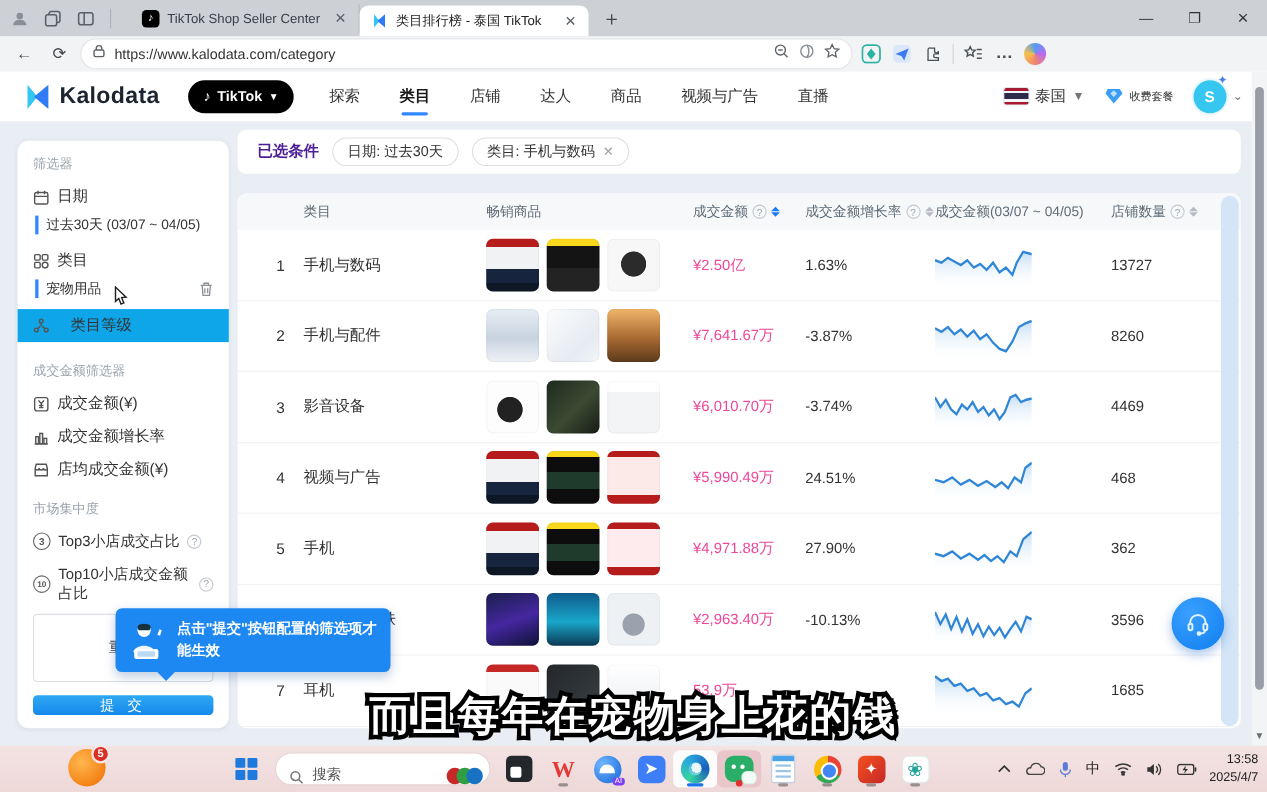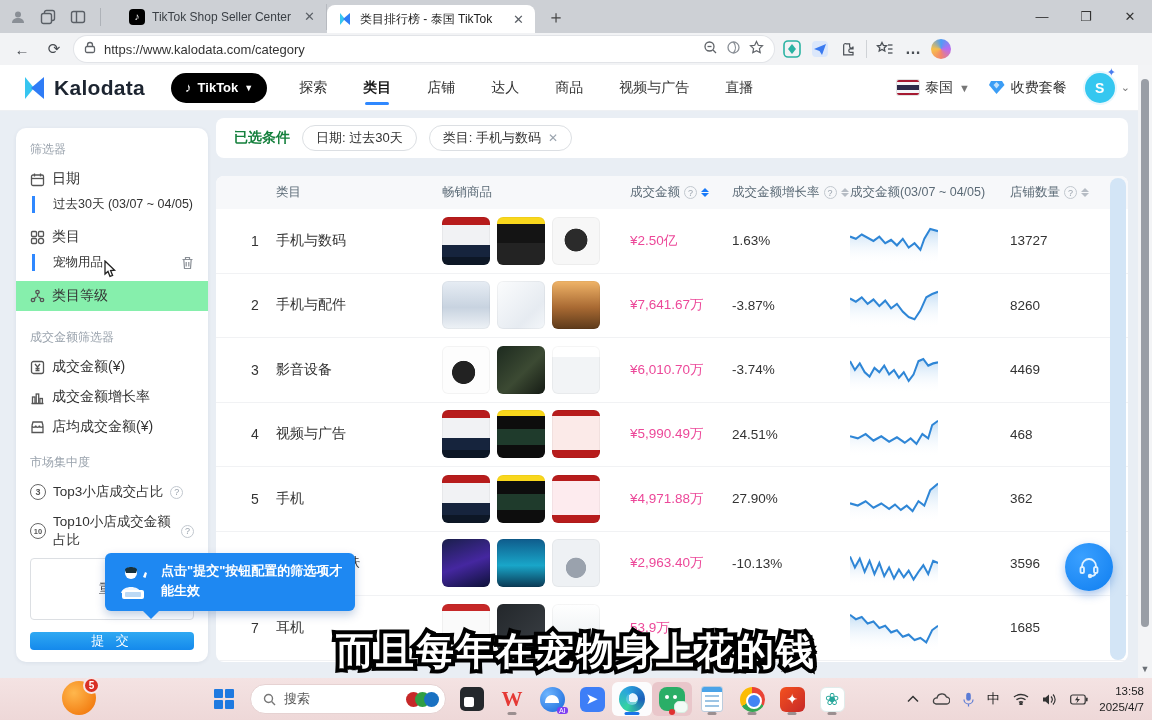--- a/index.html
+++ b/index.html
@@ -36,48 +36,48 @@
   .brand { display:flex; align-items:center; gap:6px; }
   .brand-name { font-size:21px; font-weight:bold; color:#1c2430; letter-spacing:.3px; }
   .tiktok-pill { margin-left:26px; background:#000; color:#fff; border-radius:17px; height:30px; display:flex; align-items:center; gap:6px; padding:0 14px; font-size:13px; font-weight:bold; }
   .mainnav { display:flex; gap:36px; margin-left:32px; font-size:14px; color:#333; }
   .mainnav .nav-item { position:relative; padding:14px 0; }
   .mainnav .nav-item.active { color:#1a1a1a; font-weight:bold; }
   .mainnav .nav-item.active::after { content:""; position:absolute; left:2px; right:2px; bottom:6px; height:3px; border-radius:2px; background:#2f88ff; }
   .hdr-right { margin-left:auto; display:flex; align-items:center; gap:18px; }
   .flag { width:22px; height:15px; border-radius:2px; overflow:hidden; background:linear-gradient(180deg,#a51931 0 16%,#f4f5f8 16% 33%,#2d2a4a 33% 67%,#f4f5f8 67% 84%,#a51931 84%); box-shadow:0 0 0 1px #e3e3e3; }
   .region { display:flex; align-items:center; gap:6px; font-size:14px; color:#333; }
-  .pricing { display:flex; align-items:center; gap:6px; font-size:14px; color:#333; }
+  .pricing { display:flex; align-items:center; gap:6px; font-size:10px; color:#333; }
   .avatar-wrap { position:relative; display:flex; align-items:center; gap:6px; }
   .avatar { width:30px; height:30px; border-radius:50%; background:#35c7f0; color:#fff; font-weight:bold; font-size:14px; display:flex; align-items:center; justify-content:center; box-shadow:0 0 0 2px #e9f7fd; }
   .crown { position:absolute; right:14px; top:-7px; font-size:11px; color:#4a7df0; }
   .caret { color:#777; font-size:11px; }
 
   
   .sidebar { position:absolute; left:16px; top:128px; width:192px; height:534px; background:#fff; border-radius:10px; box-shadow:0 1px 4px rgba(20,40,80,.07); padding:13px 14px; font-size:14px; color:#333; }
   .side-label { font-size:12px; color:#9aa3ad; margin-bottom:10px; }
   .side-item { display:flex; align-items:center; gap:7px; margin-top:12px; }
   .side-item svg { flex:none; }
-  .side-value { margin:8px 0 2px 2px; border-left:3px solid #2f88ff; padding-left:18px; font-size:12.5px; color:#333; display:flex; align-items:center; justify-content:space-between; }
-  .side-sel { margin:10px -14px 4px; background:#86efac; padding:6px 14px; display:flex; align-items:center; gap:7px; }
+  .side-value { margin:8px 0 2px 2px; border-left:3px solid #2f88ff; padding-left:7px; font-size:12.5px; color:#333; display:flex; align-items:center; justify-content:space-between; }
+  .side-sel { margin:10px -14px 4px; background:#0ea5e9; padding:6px 14px; display:flex; align-items:center; gap:19px; }
   .q-ic { width:13px; height:13px; border:1px solid #c2c8cf; border-radius:50%; color:#9aa3ad; font-size:9px; display:inline-flex; align-items:center; justify-content:center; flex:none; }
   .circ-num { width:16px; height:16px; border:1.4px solid #666; border-radius:50%; font-size:9px; font-weight:bold; color:#555; display:inline-flex; align-items:center; justify-content:center; flex:none; }
   .save-link { position:absolute; left:14px; bottom:52px; color:#2f88ff; font-size:13px; display:flex; align-items:center; gap:5px; }
   .btn-row { position:absolute; left:14px; right:14px; bottom:12px; display:flex; gap:12px;flex-direction:column; }
   .btn-reset { flex:0 0 62px; height:31px; background:#fff; border:1px solid #dcdfe3; border-radius:4px; font-size:13px; color:#333; display:flex; align-items:center; justify-content:center; }
   .btn-submit { flex:1; height:31px; background:linear-gradient(180deg,#2fa9f2,#1489ec); border-radius:4px; font-size:13px; color:#fff; letter-spacing:4px; display:flex; align-items:center; justify-content:center; }
 
   .tooltip { position:absolute; left:105px; top:553px; width:250px; min-height:58px; background:#1e88f2; border-radius:6px; padding:8px 10px 8px 56px; color:#fff; font-size:13px; font-weight:bold; line-height:1.55; box-shadow:0 4px 10px rgba(0,60,140,.25); z-index:30; }
   .tooltip::after { content:""; position:absolute; left:38px; bottom:-8px; border:8px solid transparent; border-top-color:#1e88f2; border-bottom:0; }
   .tooltip .illus { position:absolute; left:8px; top:10px; }
   .cursor-arrow { position:absolute; left:100px; top:260px; z-index:40; }
 
   
   .chipcard { position:absolute; left:216px; top:118px; width:912px; height:40px; background:#fff; border-radius:8px; display:flex; align-items:center; padding:0 18px; gap:12px; }
-  .chipcard .lbl { font-size:14px; font-weight:bold; color:#15803d; }
+  .chipcard .lbl { font-size:14px; font-weight:bold; color:#4c1d95; }
   .chip { height:26px; border:1px solid #dcdfe3; border-radius:14px; padding:0 13px; font-size:13px; color:#333; display:flex; align-items:center; gap:7px; background:#fff; }
   .chip .x { color:#9aa3ad; font-size:12px; }
 
   .tablecard { position:absolute; left:216px; top:176px; width:912px; height:486px; background:#fff; border-radius:8px; overflow:hidden; }
   .trow, .thead { display:grid; grid-template-columns:42px 166px 188px 102px 118px 160px 1fr; align-items:center; padding-left:18px; }
   .thead { height:33px; background:#f7f8fa; color:#5c6b77; font-size:12.5px; }
   .thead .hcell { display:flex; align-items:center; gap:4px; white-space:nowrap; }
   .sort { display:inline-flex; flex-direction:column; line-height:0; gap:1px; }
   .sort i { width:0; height:0; border-left:4px solid transparent; border-right:4px solid transparent; }
   .sort .up { border-bottom:4px solid #b6bcc4; } .sort .dn { border-top:4px solid #b6bcc4; }
@@ -124,21 +124,21 @@
   .subtitle { position:absolute; left:0; width:1152px; top:626px; text-align:center; z-index:50;
     font-size:38px; font-weight:900; color:#fff; letter-spacing:2px;
     -webkit-text-stroke:8px #000; paint-order:stroke fill; }
 
   
   .taskbar { position:absolute; left:0; top:678px; width:1152px; height:42px; background:linear-gradient(180deg,#f4e3e3,#eed8d8); z-index:60; }
   .tb-float { position:absolute; left:62px; top:3px; width:34px; height:34px; border-radius:50%; background:radial-gradient(circle at 35% 35%,#ffb74d,#ef6c00); }
   .tb-badge { position:absolute; right:-4px; top:-4px; min-width:17px; height:17px; border-radius:9px; background:#d93025; color:#fff; font-size:10px; font-weight:bold; display:flex; align-items:center; justify-content:center; border:2px solid #f6e7e7; }
   .start { position:absolute; left:214px; top:11px; width:20px; height:20px; display:grid; grid-template-columns:9px 9px; grid-template-rows:9px 9px; gap:2px; }
   .start i { background:#1f7ae0; border-radius:1px; }
-  .searchbox { position:absolute; left:250px; top:6px; width:196px; height:30px; background:#fff; border:1px solid #e6d2d2; border-radius:15px; display:flex; align-items:center; padding:0 6px 0 12px; gap:8px; font-size:13px; color:#555; }
+  .searchbox { position:absolute; left:250px; top:6px; width:196px; height:30px; background:#fff; border:1px solid #e6d2d2; border-radius:15px; display:flex; align-items:flex-end; padding:0 6px 0 12px; gap:8px; font-size:13px; color:#555; }
   .search-deco { margin-left:auto; display:flex; }
   .search-deco i { width:15px; height:15px; border-radius:50%; margin-left:-6px; }
   .task-icons { position:absolute; left:452px; top:4px; display:flex; }
   .ticon { width:40px; height:34px; display:flex; align-items:center; justify-content:center; position:relative; border-radius:6px; }
   .ticon.active-edge { background:#fcfcfd; }
   .ticon.active-wechat { background:#e9c6ca; }
   .run-dash { position:absolute; bottom:1px; left:50%; transform:translateX(-50%); width:9px; height:3px; border-radius:2px; background:#9b8f90; }
   .run-dash.blue { width:15px; background:#1a73e8; }
   .run-dot-red { position:absolute; bottom:1px; left:50%; transform:translateX(-50%); width:6px; height:6px; border-radius:50%; background:#e03131; }
   .ic-dark { width:24px; height:24px; background:#24282c; border-radius:5px; position:relative; }

